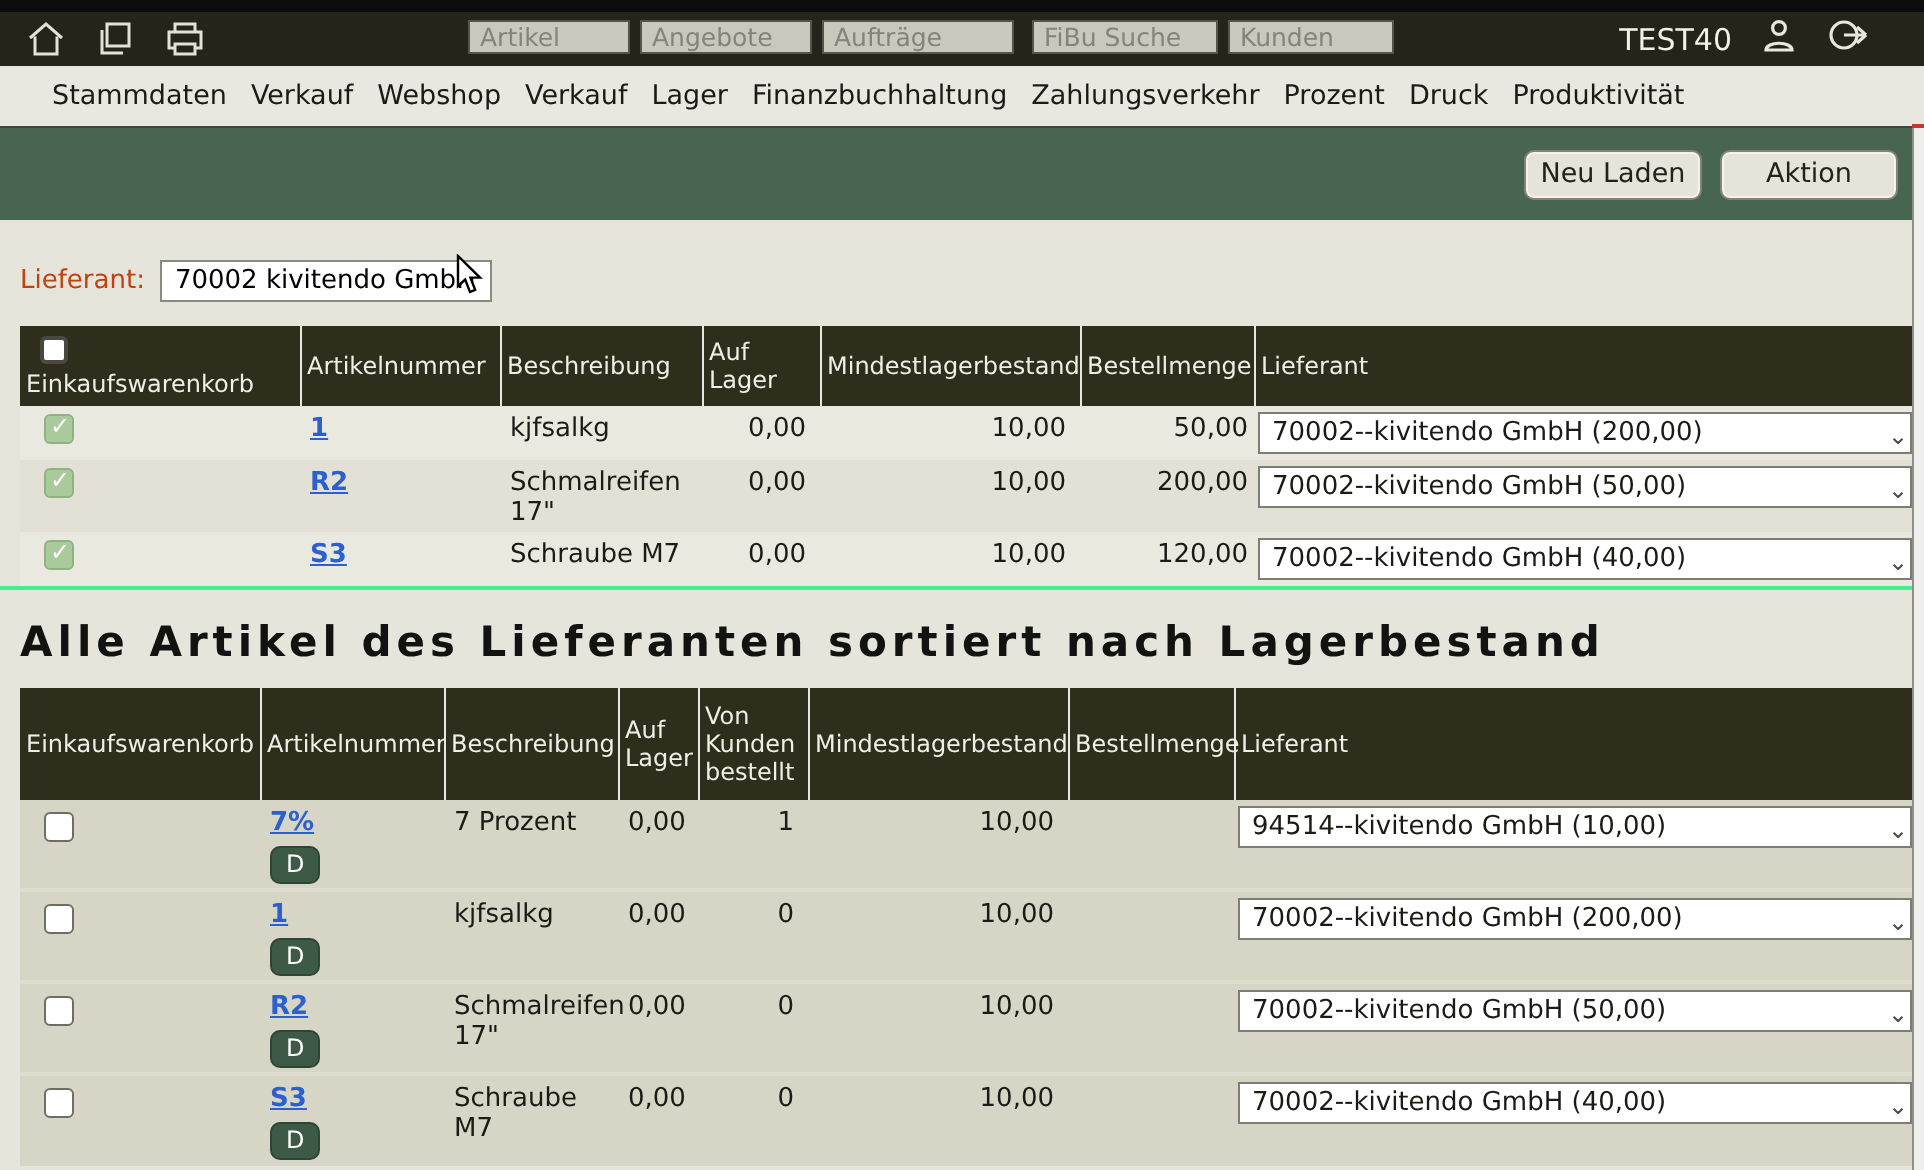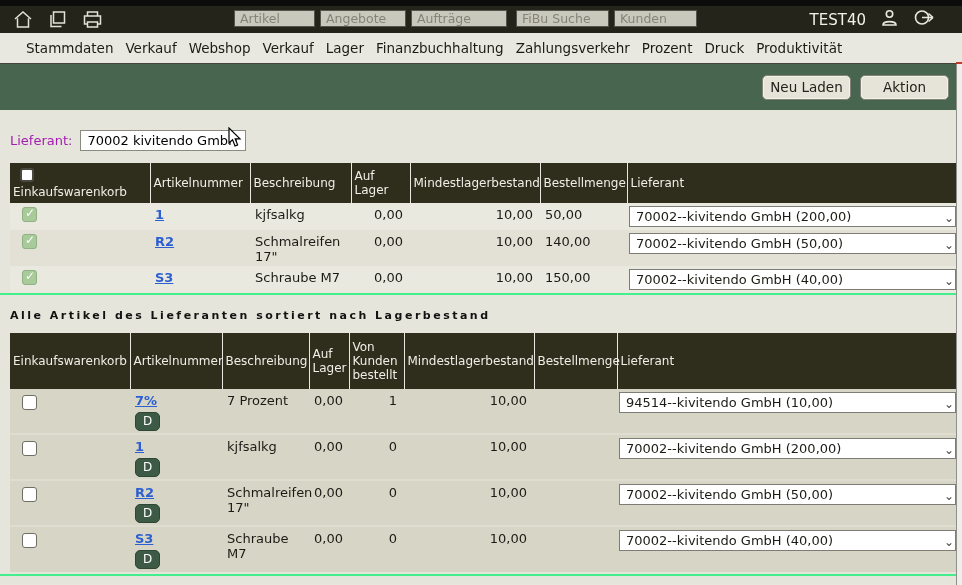--- a/index.html
+++ b/index.html
@@ -26,30 +26,30 @@
   .menubar{height:30px;background:#e9e8e0;border-bottom:1px solid #45443a;
     display:flex;align-items:center;gap:12px;padding:0 26px;font-size:13.5px}
   .menubar span{cursor:default;white-space:nowrap}
   
   .greenband{height:46px;background:#47654f;display:flex;align-items:center;justify-content:flex-end;gap:9px;padding-right:13px}
   .btn{background:#e6e4d8;border:1px solid #84837b;border-radius:5px;height:25px;width:89px;
     font-family:inherit;font-size:13.5px;color:#23221c;box-shadow:inset 0 0 0 1px #f4f3ea}
   
   main{padding-left:10px}
   .supplier-row{margin-top:19px;height:23px;display:flex;align-items:center}
-  .supplier-label{color:#a21caf;margin-right:8px}
+  .supplier-label{color:#c2410c;margin-right:8px}
   .supplier-input{width:166px;height:21px;border:1px solid #8b8a80;background:#fff;
     font-family:inherit;font-size:13px;padding:0 6px;box-sizing:border-box}
   table{border-collapse:collapse;table-layout:fixed;width:948px;margin-top:11px}
   th{background:#2f2d1b;color:#f0efe7;font-weight:400;text-align:left;font-size:12px;
      padding:2px 3px;border-right:1px solid #e9e8e0;vertical-align:middle}
   th:last-child{border-right:none}
   td{vertical-align:top;padding:4px 5px 2px;font-size:13px}
   .c-r{text-align:right;padding-right:7px}
-  .c-qty{padding-right:3px}
+  .c-qty{text-align:right;padding-right:3px}
   .t1 thead tr{height:40px}
   .t1 tbody tr:nth-child(1){height:27px}
   .t1 tbody tr:nth-child(2){height:36px}
   .t1 tbody tr:nth-child(3){height:27px}
   .t1 tbody tr:nth-child(odd){background:#eae9e0}
   .t1 tbody tr:nth-child(even){background:#e3e0d6}
   .t2 thead tr{height:56px}
   .t2 tbody tr{background:#d7d5c5}
   .t2 tbody tr + tr td{border-top:2px solid #dfddd0}
   .t2 tbody tr:nth-child(1){height:42px}
@@ -63,21 +63,21 @@
   .cb.un{background:#fff;border:1px solid #6f6e64;margin-top:2px}
   .cb.hdr{background:#fff;border:2px solid #4a4940;width:14px;height:14px;margin:0 0 3px 7px}
   .hdr-stack{display:flex;flex-direction:column;justify-content:center}
   .selectbox{background:#fff;border:1px solid #7e7d75;height:21px;line-height:19px;
     padding:0 14px 0 6px;position:relative;white-space:nowrap;overflow:hidden;box-sizing:border-box}
   .selectbox .chev{position:absolute;right:1px;top:2px;color:#4a4a44;font-size:12px}
   .c-sel{padding:3px 2px 2px}
   .badge{display:inline-block;background:#3d5a46;border:1px solid #2e4635;color:#fff;
     border-radius:5px;padding:0 7px;font-size:12px;line-height:17px;margin-top:4px}
   .hr-green{height:2px;background:#43ee8c;width:962px;margin-left:-10px}
-  .section-title{font-size:11px;font-weight:bold;letter-spacing:2.5px;color:#121210;margin:14px 0 0 0}
+  .section-title{font-size:21px;font-weight:bold;letter-spacing:2.5px;color:#121210;margin:14px 0 0 0}
   
   .right-cover{position:absolute;left:956px;top:64px;width:6px;height:521px;background:#eeeeea;border-left:1px solid #8f8e88;box-sizing:border-box}
   .red-tick{position:absolute;left:956px;top:62px;width:6px;height:2px;background:#c23a2e}
   .cursor{position:absolute;left:228px;top:127px}
 </style>
 </head>
 <body>
 
 <div class="top-black"></div>
 
@@ -189,34 +189,34 @@
           </td>
       </tr>
       <tr>
         <td>
             <div class="cb checked"></div>
           </td>
         <td><a class="artlink" href="#">R2</a></td>
         <td>Schmalreifen 17"</td>
         <td class="c-r">0,00</td>
         <td class="c-r">10,00</td>
-        <td class="c-qty">140,00</td>
+        <td class="c-qty">200,00</td>
         <td class="c-sel">
             <div class="selectbox"><span>70002--kivitendo GmbH (50,00)</span><span class="chev">⌄</span></div>
           </td>
       </tr>
       <tr>
         <td>
             <div class="cb checked"></div>
           </td>
         <td><a class="artlink" href="#">S3</a></td>
         <td>Schraube M7</td>
         <td class="c-r">0,00</td>
         <td class="c-r">10,00</td>
-        <td class="c-qty">150,00</td>
+        <td class="c-qty">120,00</td>
         <td class="c-sel">
             <div class="selectbox"><span>70002--kivitendo GmbH (40,00)</span><span class="chev">⌄</span></div>
           </td>
       </tr>
     </tbody>
   </table>
 
   <div class="hr-green"></div>
 
   <h2 class="section-title">Alle Artikel des Lieferanten sortiert nach Lagerbestand</h2>

